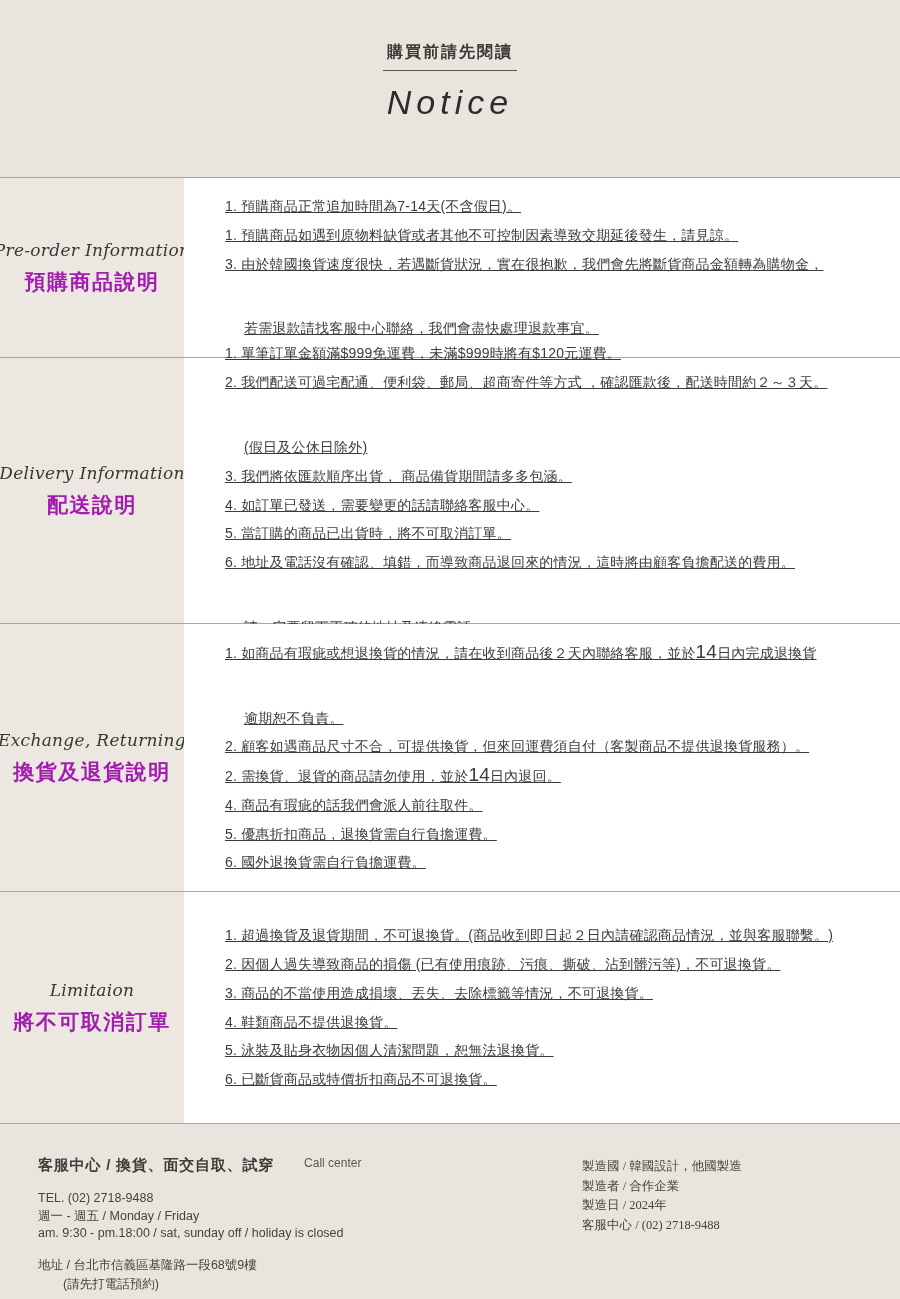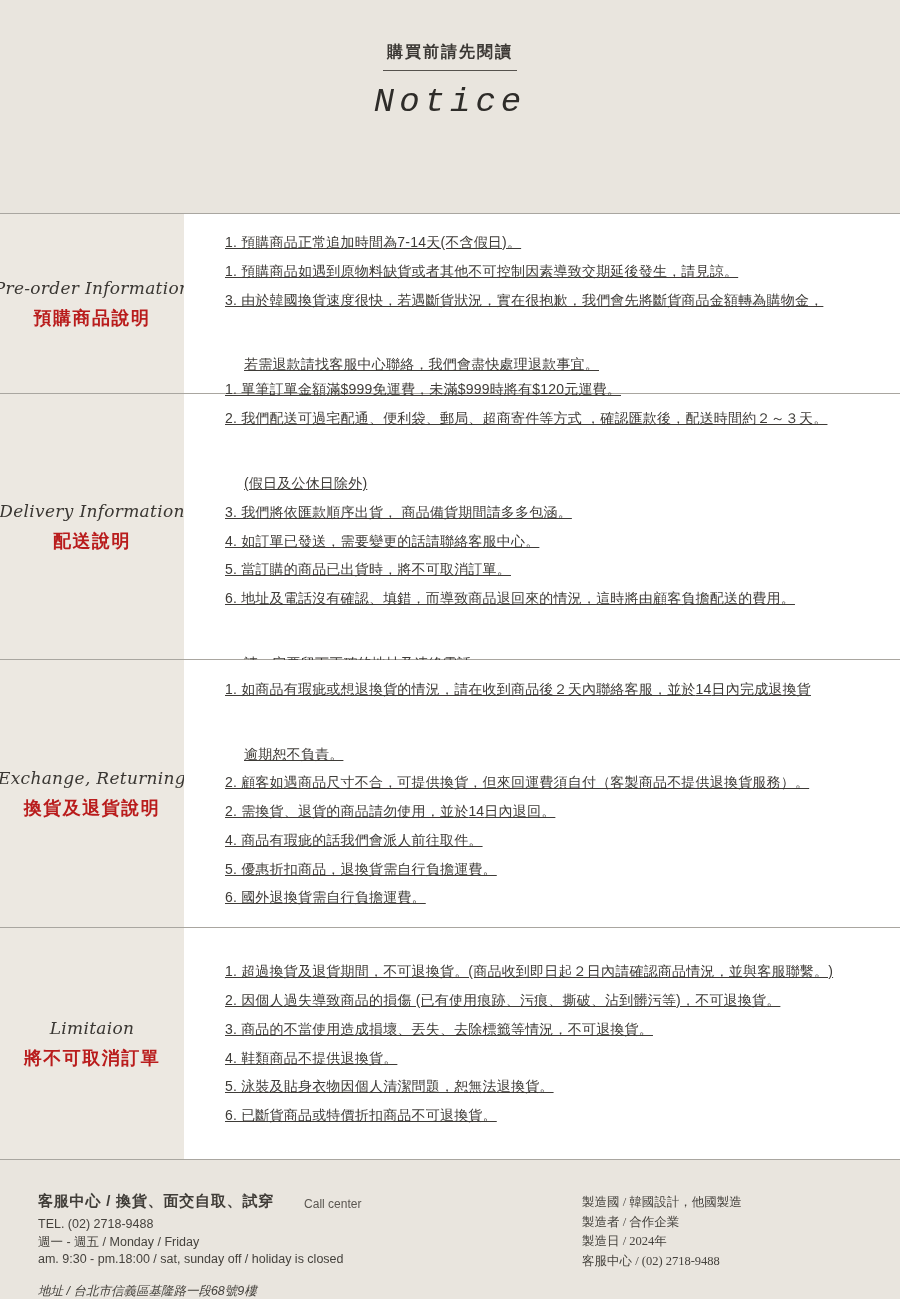--- a/index.html
+++ b/index.html
@@ -5,71 +5,71 @@
   * { margin:0; padding:0; box-sizing:border-box; }
   html,body { background:#ffffff; }
   .page {
     width:900px; height:1299px; position:relative; overflow:hidden;
     background:#ffffff; color:#3e3b37;
     font-family:"Liberation Sans","DejaVu Sans",sans-serif;
   }
 
   
   .notice-header {
-    height:214px; background:#e9e5de; border-bottom:1px solid #a9a6a0;
+    height:178px; background:#e9e5de; border-bottom:1px solid #a9a6a0;
     text-align:center; padding-top:42px;
   }
   .kicker {
     display:inline-block; font-size:16px; font-weight:bold; letter-spacing:2px;
     color:#3c3935; padding:0 4px 7px; border-bottom:1px solid #55524d;
   }
   .notice-title {
     margin-top:12px;
-    font-family:Liberation Mono, monospace; font-style:italic;
+    font-family:Liberation Sans, sans-serif; font-style:italic;
     font-size:34px; letter-spacing:5px; color:#2e2c29;
   }
 
   
   .info-row { display:flex; border-bottom:1px solid #a9a6a0; background:#ffffff; }
   .info-row:nth-child(1) { height:180px; }
   .info-row:nth-child(2) { height:266px; }
   .info-row:nth-child(3) { height:268px; }
   .info-row:nth-child(4) { height:232px; }
 
   .label-col {
     width:184px; flex:none; background:#ece8e1;
     display:flex; flex-direction:column; justify-content:center; align-items:center;
     text-align:center; padding:0 6px;
   }
   .label-en {
     font-family:"DejaVu Serif","Liberation Serif",serif; font-style:italic;
     font-size:17px; color:#3a3733; letter-spacing:0.3px; white-space:nowrap;
   }
   .label-zh {
-    margin-top:8px; font-size:18px; font-weight:bold; letter-spacing:1.5px; color:#b91c1c;
+    margin-top:8px; font-size:21px; font-weight:bold; letter-spacing:1.5px; color:#a21caf;
   }
 
   .content-col {
     flex:1; background:#ffffff; display:flex; flex-direction:column;
     justify-content:center; padding-left:41px;text-decoration:underline;
   }
   .line { font-size:14px; line-height:28.8px; letter-spacing:0.2px; white-space:nowrap; color:#3e3b37; }
   .line.cont { padding-left:19px;margin-top:36px; }
-  .big-num { font-size:14px; }
+  .big-num { font-size:19px; }
 
   
   .notice-footer { height:187px; background:#e9e5de; position:relative; }
   .footer-left { position:absolute; left:38px; top:32px; }
-  .service-heading { display:flex; align-items:flex-end; }
+  .service-heading { display:flex; align-items:flex-start; }
   .service-title-zh { font-size:15px; font-weight:bold; letter-spacing:0.8px; color:#403d38; }
   .service-title-en { margin-left:30px; font-size:12px; font-weight:normal; color:#5a5650; }
-  .contact-block { margin-top:5px; }
+  .contact-block { margin-top:15px; }
   .fline { font-size:12.5px; line-height:17.5px; color:#45423d; white-space:nowrap; }
   .address-block { margin-top:13px; }
-  .address-block .fline { line-height:19px;font-style:italic; }
+  .address-block .fline { line-height:19px; }
   .address-block .fline:nth-child(2) { padding-left:25px; }
   .footer-right { position:absolute; left:582px; top:33px;font-family:Liberation Serif, serif; }
   .footer-right .fline { line-height:19.5px; }
 </style>
 </head>
 <body>
 
 <div class="page">
 
   <header class="notice-header">

